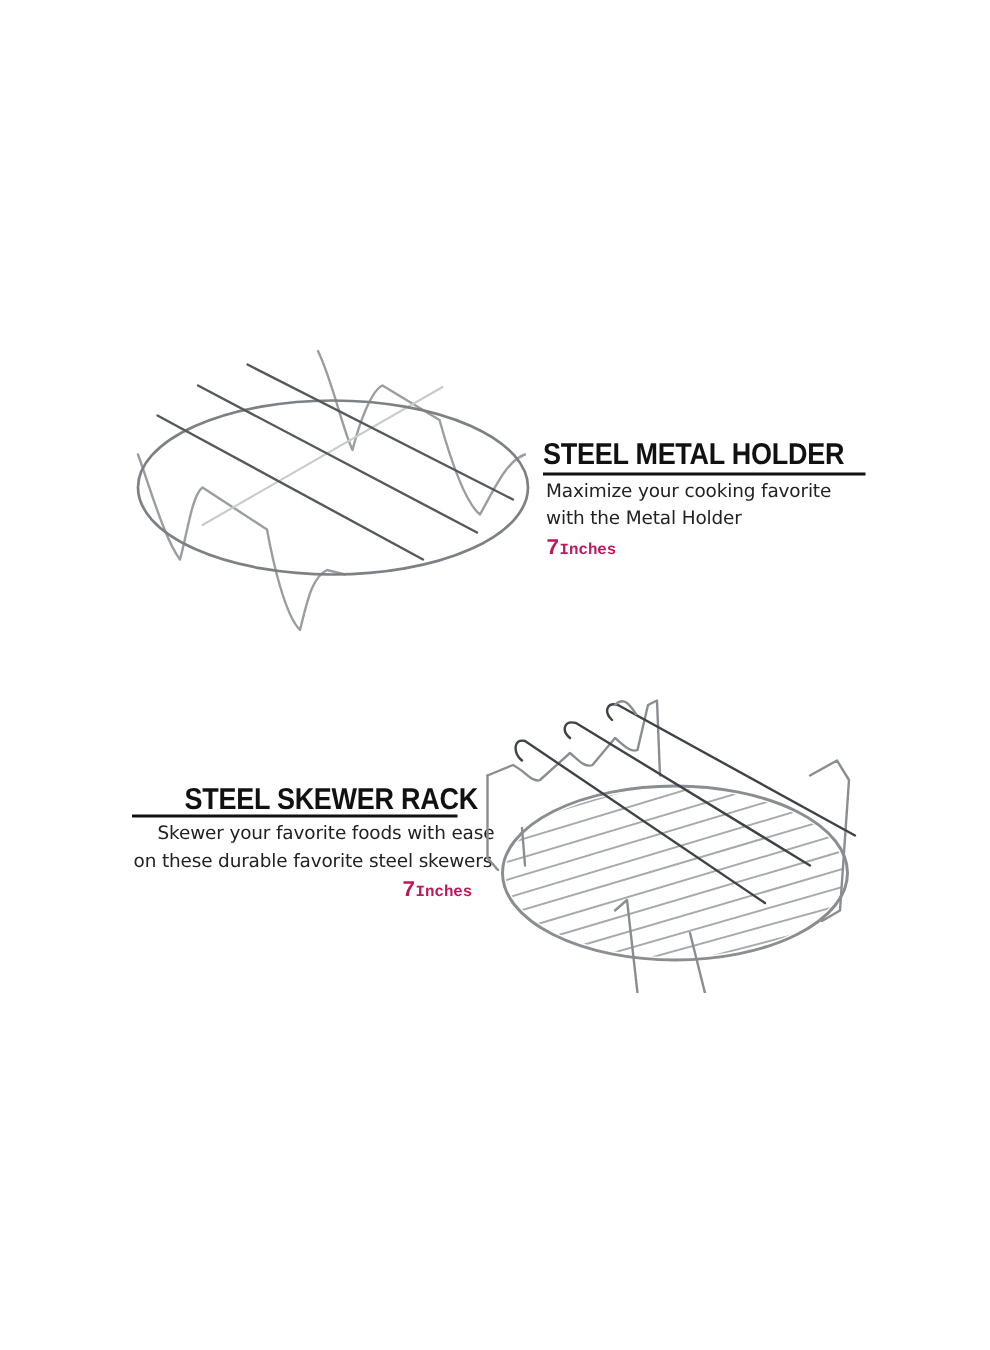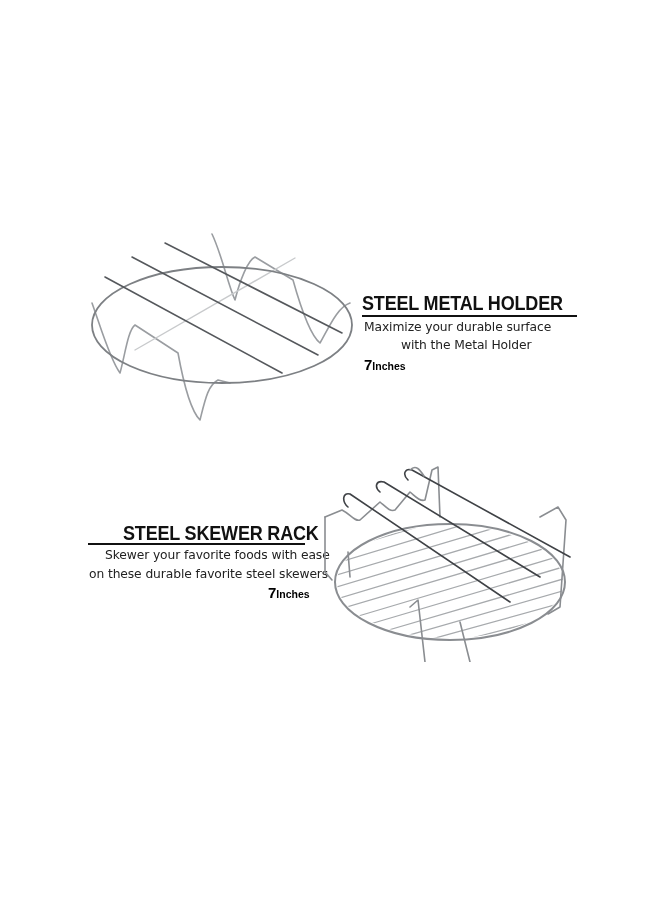--- a/index.html
+++ b/index.html
@@ -6,21 +6,21 @@
     body { width: 660px; height: 900px; position: relative; overflow: hidden; font-family: "Liberation Sans", sans-serif; }
     .product-figure { position: absolute; }
     .product-figure svg { display: block; }
     .title {
       position: absolute; font-family: "Liberation Sans", sans-serif; font-weight: 700;
       font-size: 20px; color: #111111; white-space: nowrap; letter-spacing: -0.2px;
       transform: scaleX(0.9); transform-origin: left top; line-height: 22px;
     }
     .rule { position: absolute; height: 2px; background: #111111; }
     .desc { position: absolute; font-family: "DejaVu Sans", sans-serif; font-size: 12.3px; color: #222222; line-height: 19px; white-space: nowrap; letter-spacing: -0.1px; }
-    .size { position: absolute; font-family: Liberation Sans, sans-serif; font-weight: 700; color: #000000; white-space: nowrap; }
+    .size { position: absolute; font-family: Liberation Mono, monospace; font-weight: 700; color: #be185d; white-space: nowrap; }
     .size .num { font-size: 15px; }
     .size .unit { font-size: 10.5px; }
   </style>
 </head>
 <body>
 
 <div class="product-figure" style="left:90px; top:225px;">
   <svg width="270" height="200" viewBox="0 0 270 200" fill="none" stroke="#8a8d91" stroke-width="1.6" stroke-linecap="round" stroke-linejoin="round">
 
     <path d="M122 9 C132 30, 138 60, 145 75 C150 55, 158 35, 165 32 L203 55 C210 80, 220 110, 230 118 C240 100, 248 82, 260 78" stroke="#9a9da1"></path>
@@ -32,22 +32,22 @@
     <ellipse cx="132" cy="100" rx="130" ry="58" stroke="#7d8084" stroke-width="1.8"></ellipse>
 
     <path d="M75 18 L252 108" stroke="#55585c"></path>
     <path d="M42 32 L228 130" stroke="#55585c"></path>
     <path d="M15 52 L192 148" stroke="#55585c"></path>
   </svg>
 </div>
 
 <div class="title" style="left:362px; top:292px;">STEEL METAL HOLDER</div>
 <div class="rule" style="left:362px; top:315px; width:215px;"></div>
-<div class="desc" style="left:364px; top:318px;">Maximize your durable surface</div>
-<div class="desc" style="left:364px; top:336px;margin-left:37px;">with the Metal Holder</div>
+<div class="desc" style="left:364px; top:318px;">Maximize your cooking favorite</div>
+<div class="desc" style="left:364px; top:336px;">with the Metal Holder</div>
 <div class="size" style="left:364px; top:356px;">
   <span class="num">7</span><span class="unit">Inches</span>
 </div>
 
 <div class="title" style="left:123px; top:522px;">STEEL SKEWER RACK</div>
 <div class="rule" style="left:88px; top:543px; width:217px;"></div>
 <div class="desc" style="left:105px; top:546px;">Skewer your favorite foods with ease</div>
 <div class="desc" style="left:89px; top:565px;">on these durable favorite steel skewers</div>
 <div class="size" style="left:268px; top:584px;">
   <span class="num">7</span><span class="unit">Inches</span>

